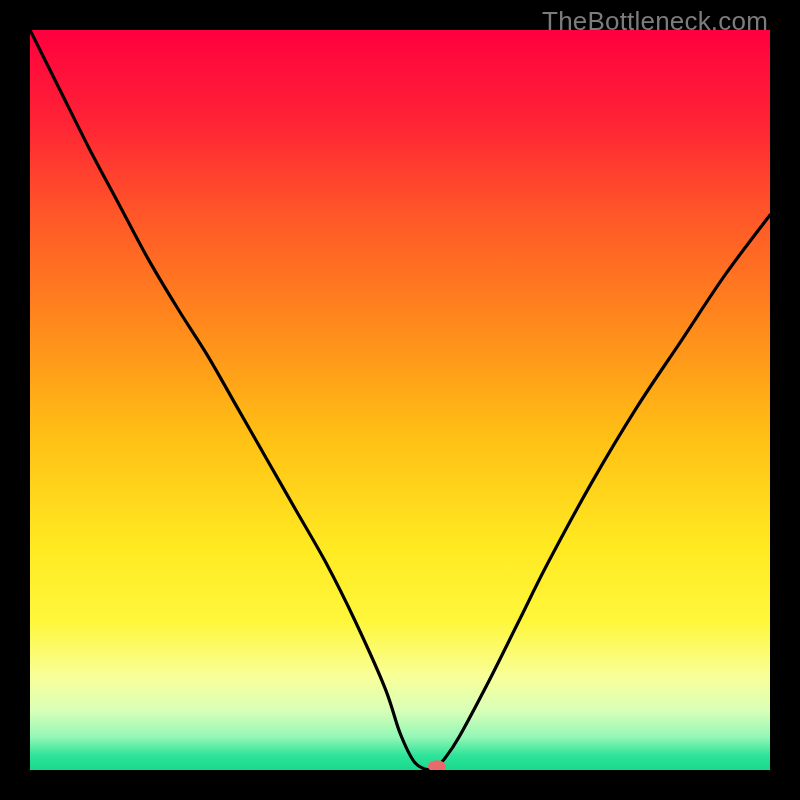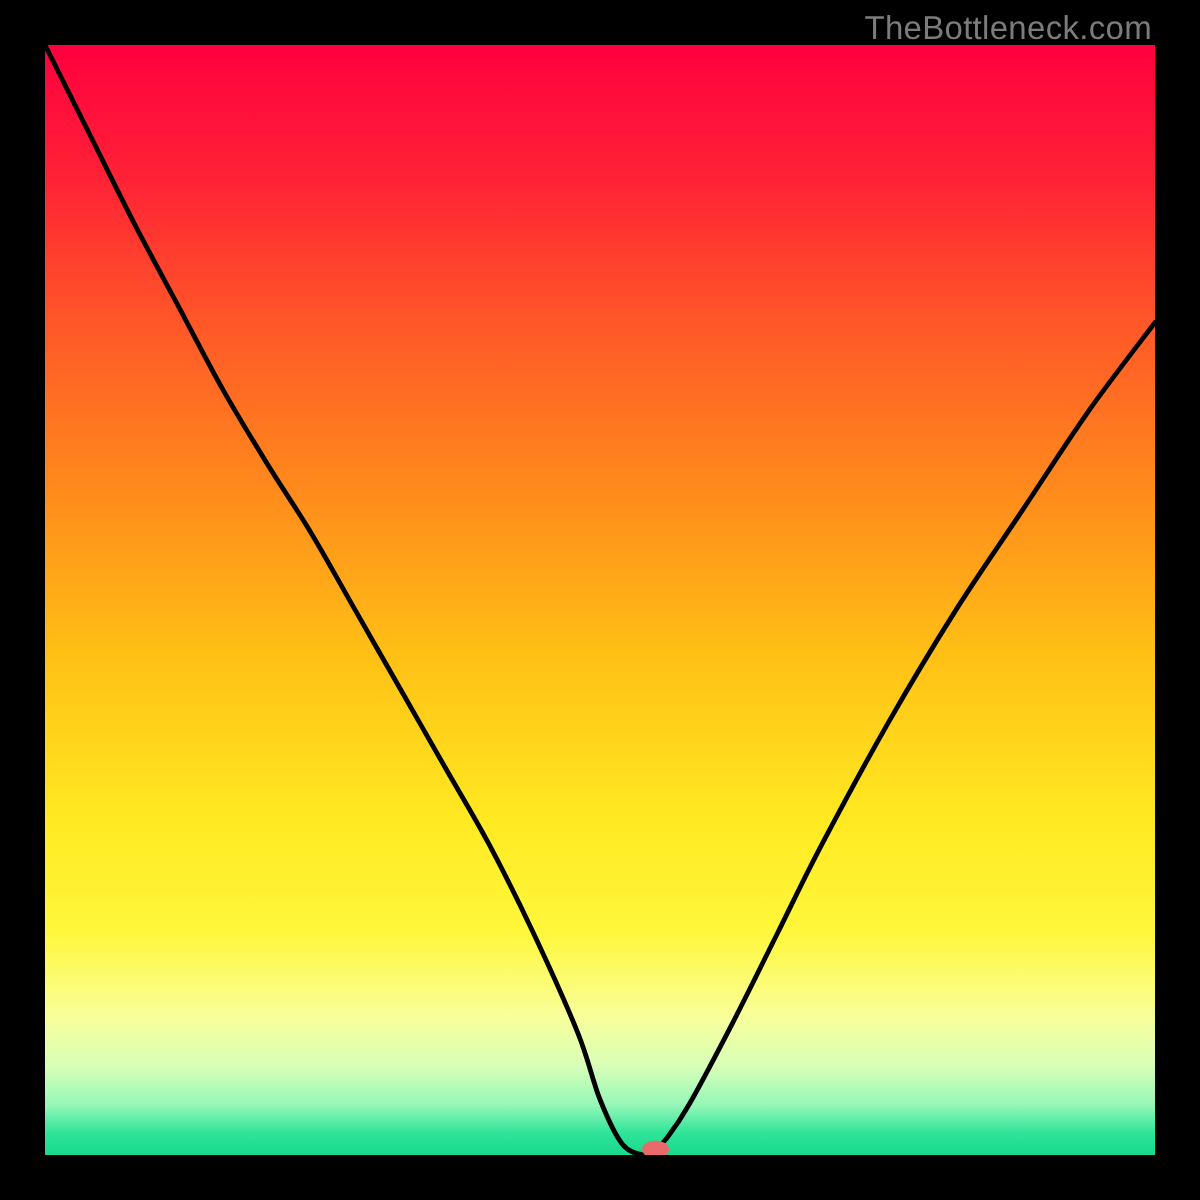--- a/index.html
+++ b/index.html
@@ -30,21 +30,21 @@
     left: 0;
     top: 0;
     width: 740px;
     height: 740px;
   }
   .watermark {
     position: absolute;
     top: 6px;
     right: 32px;
     color: #7c7c7c;
-    font-size: 22px;
+    font-size: 26px;
     font-weight: 500;
     letter-spacing: 0.2px;
     user-select: none;
   }
   svg {
     position: absolute;
     left: 0;
     top: 0;
   }
 </style>

